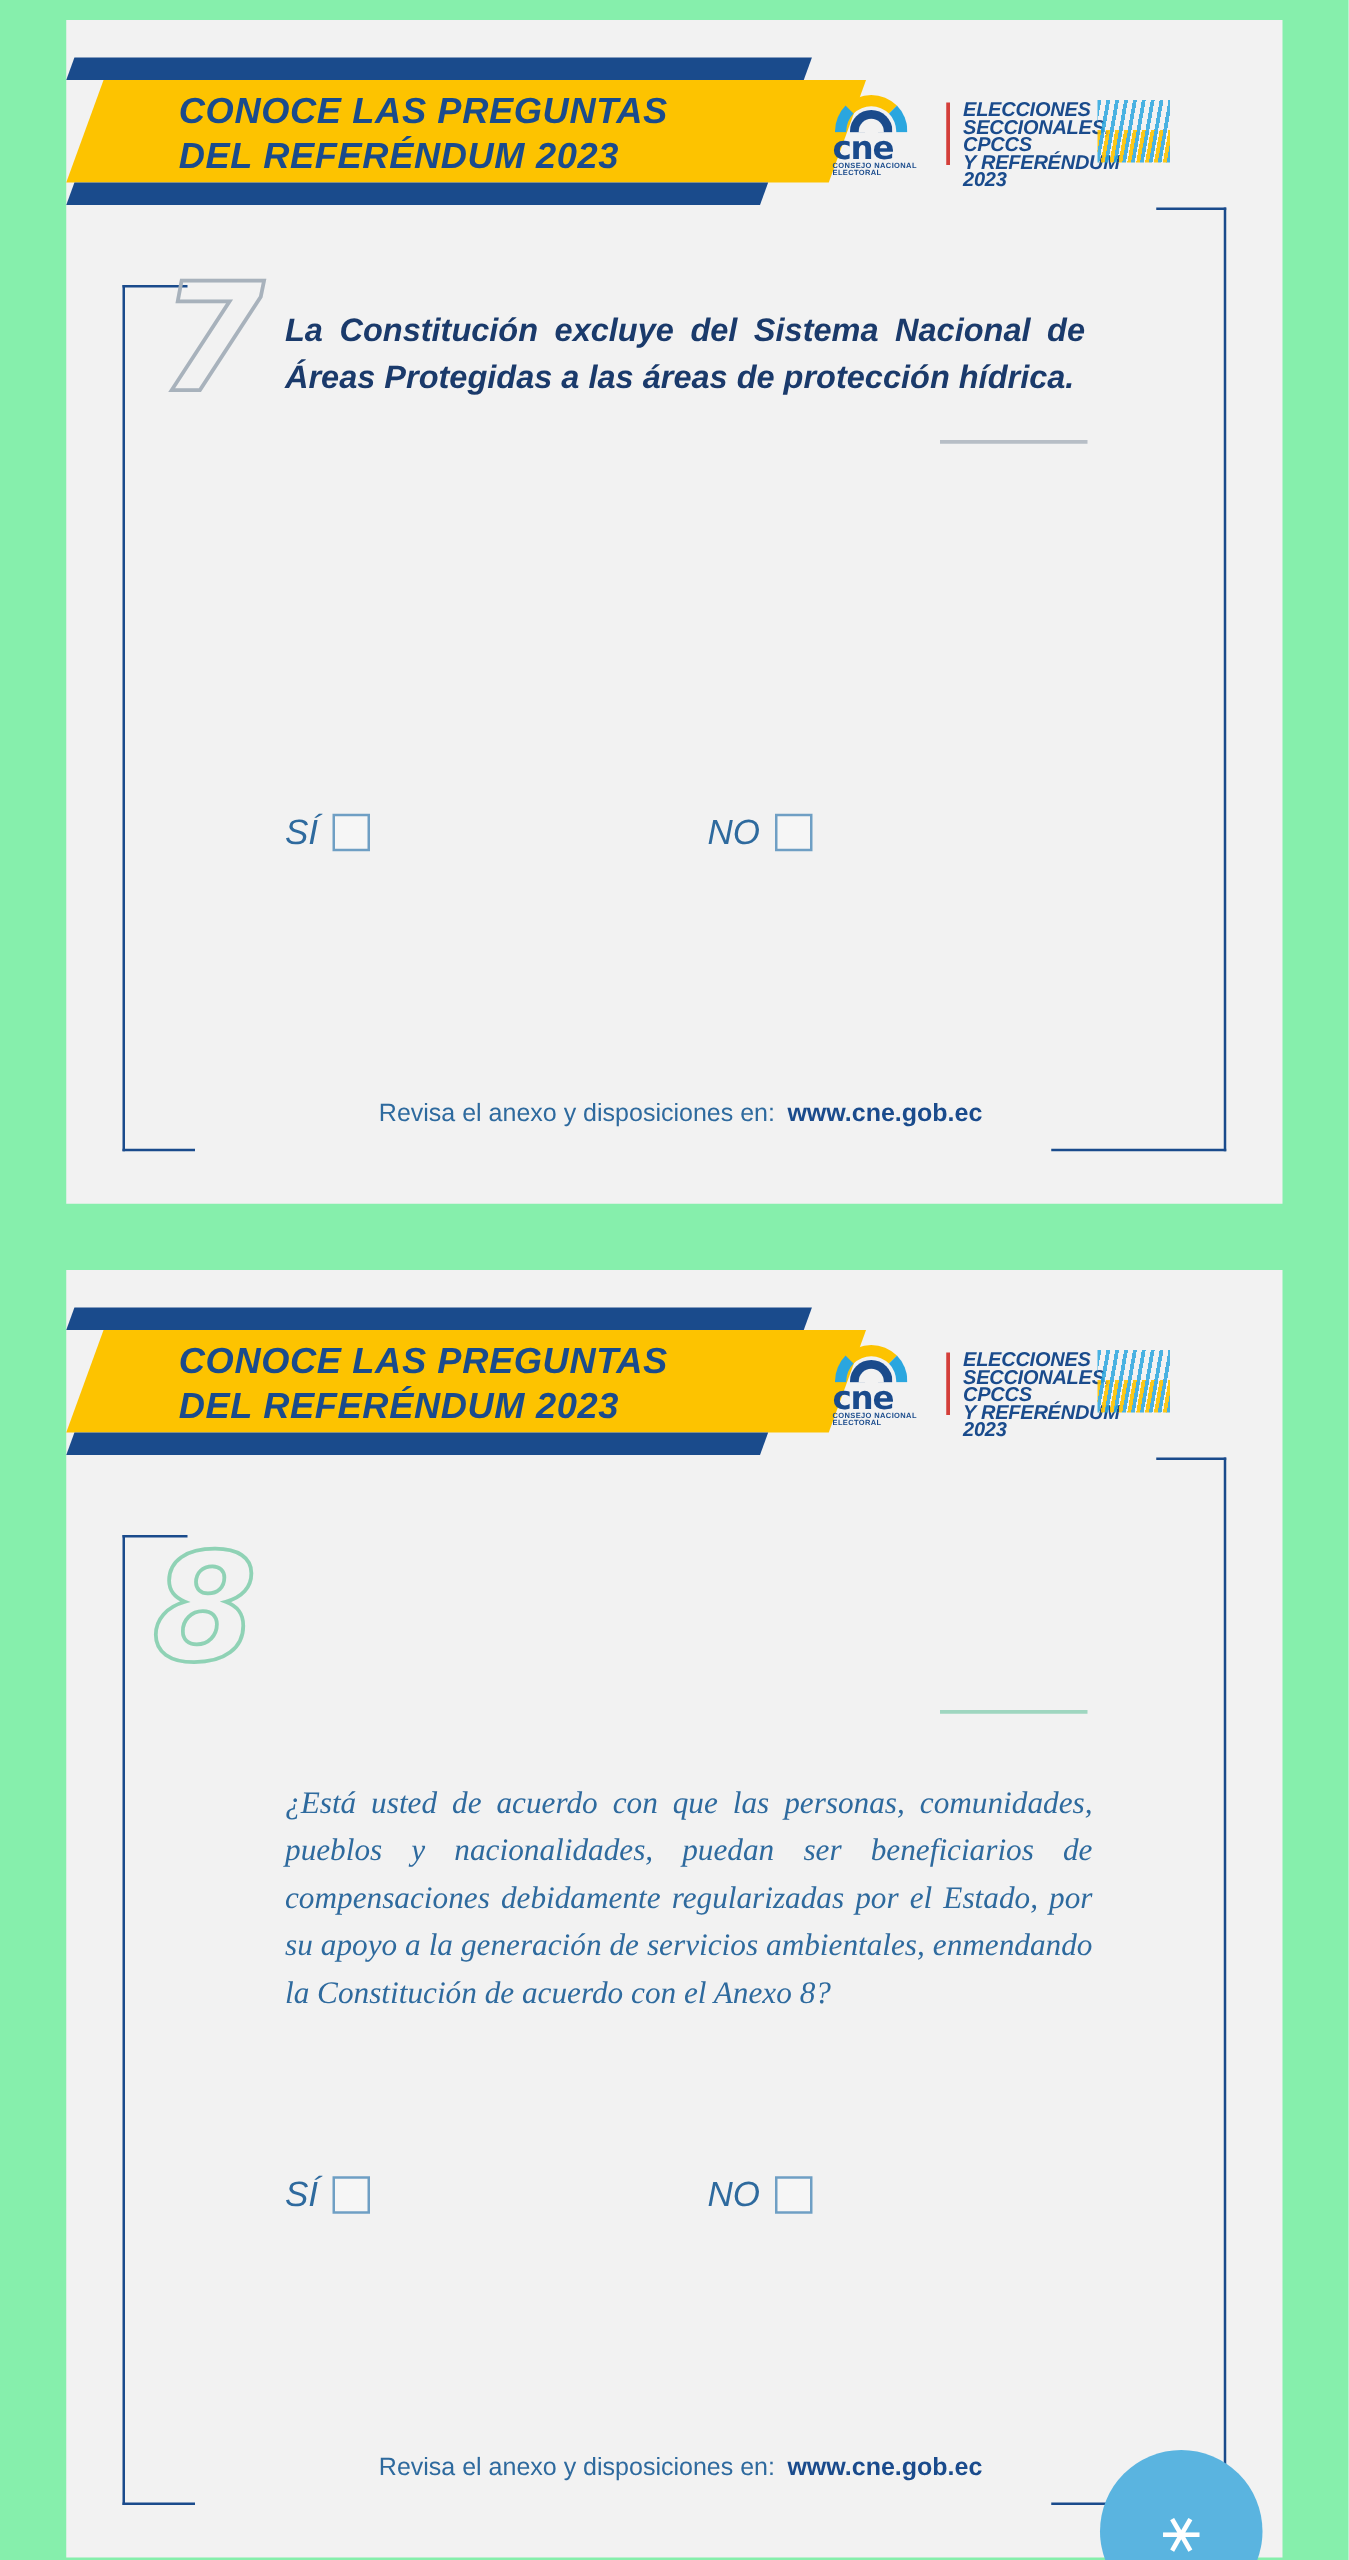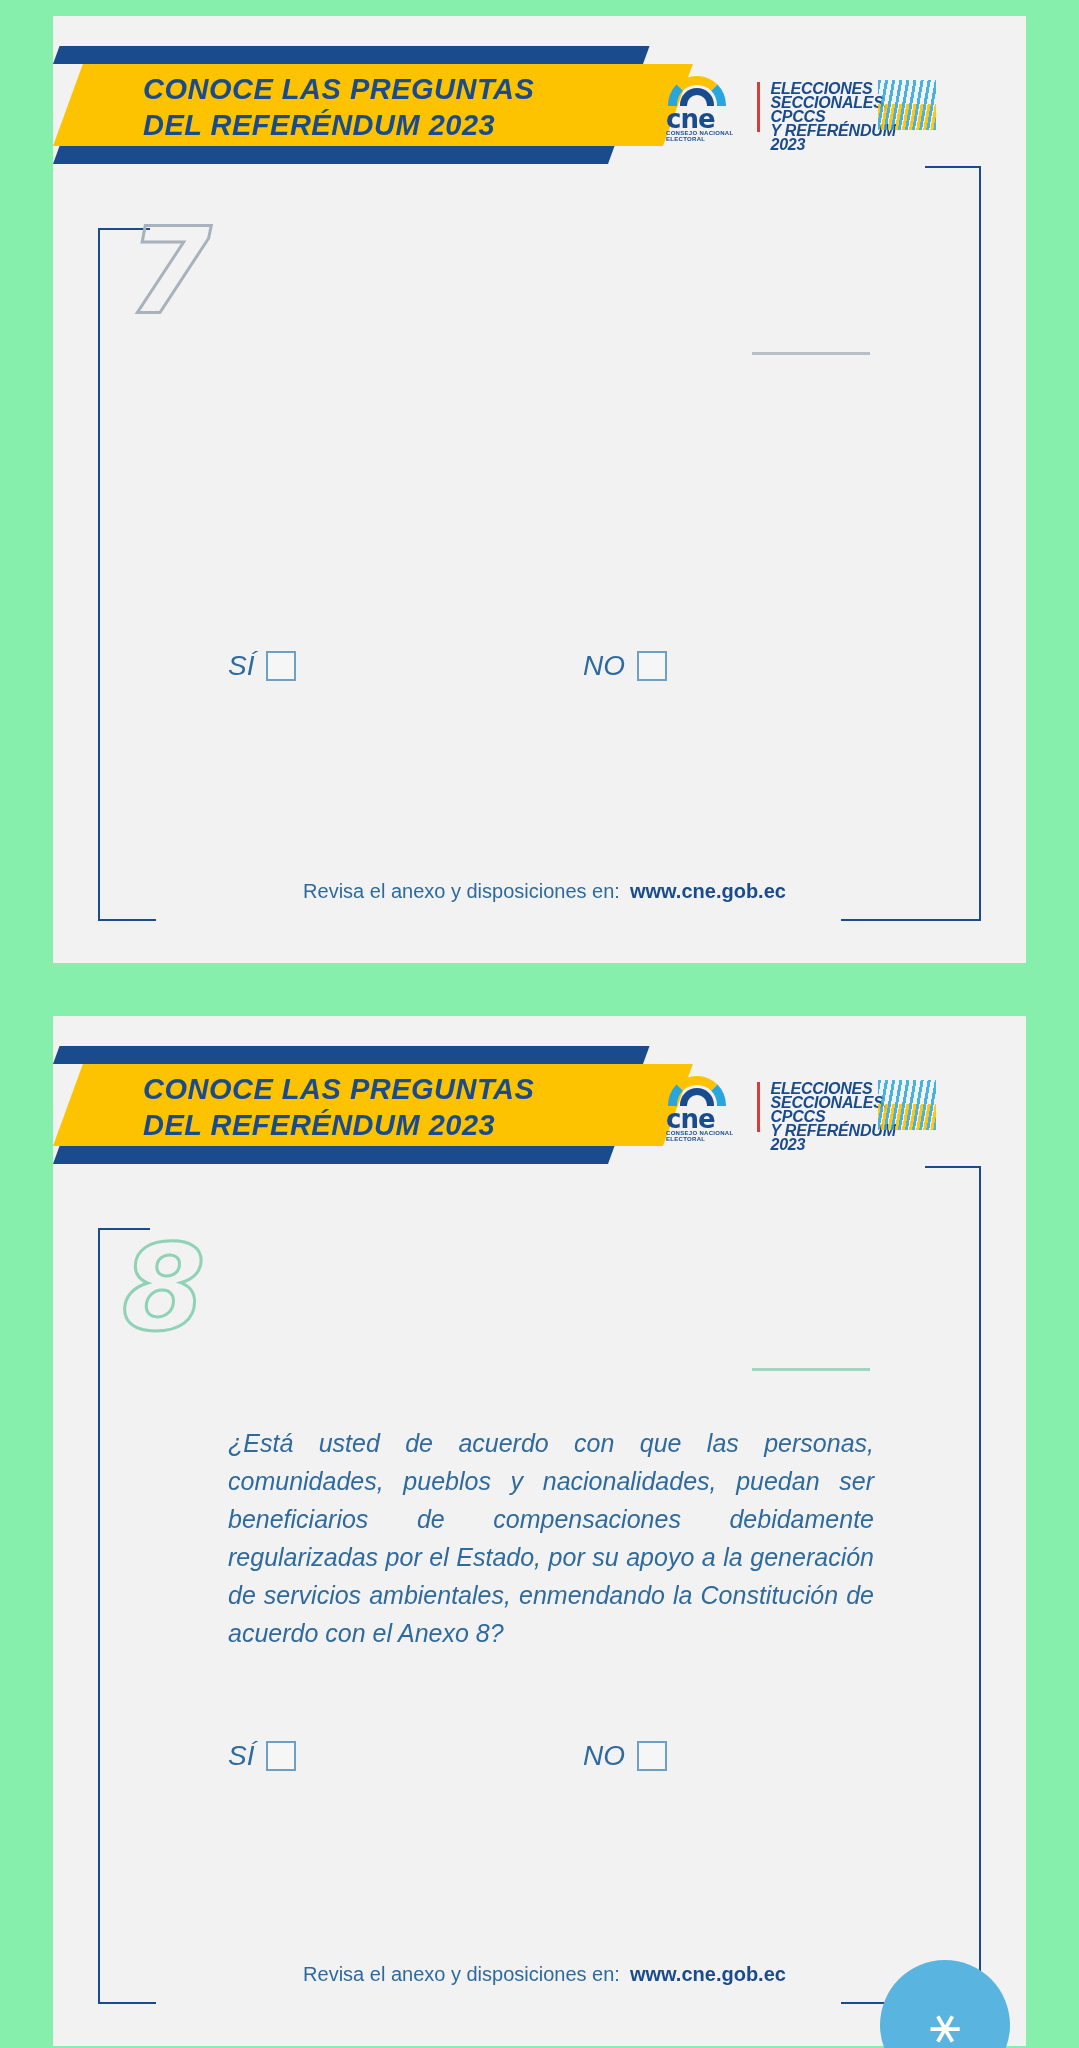--- a/index.html
+++ b/index.html
@@ -242,41 +242,41 @@
     position: absolute;
     left: 228px;
     width: 646px;
     font-size: 25px;
     line-height: 38px;
     font-style: italic;
     color: #2e6a9e;
     text-align: justify;
   }
   #qtext-1 { top: 412px; }
-  #qtext-2 { top: 1424px; }
+  #qtext-2 { top: 1424px; font-family: Liberation Serif, serif; }
 
   .opts {
     position: absolute;
     left: 228px;
     width: 480px;
     height: 40px;
   }
   #opts-1 { top: 650px; }
   #opts-2 { top: 1740px; }
   .opt {
     position: absolute;
     display: flex;
     align-items: center;
     gap: 12px;
     font-size: 28px;
     font-style: italic;
     color: #2e6a9e;
   }
   .opt-si { left: 0px; }
-  .opt-no { left: 355px; }
+  .opt-no { left: 338px; }
   .checkbox {
     width: 26px;
     height: 26px;
     border: 2px solid #6f9fc4;
     background: #f6f6f6;
     display: inline-block;
   }
 
   
   .footer {
@@ -349,20 +349,21 @@
       <div class="br-l"></div>
       <div class="br-lt"></div>
       <div class="br-lb"></div>
       <div class="br-r"></div>
       <div class="br-rt"></div>
       <div class="br-rb"></div>
     </div>
   </div>
 
   <div class="qnum" id="qnum-1">7</div>
+  <div class="stmt" id="stmt-1">La Constitución excluye del Sistema Nacional de Áreas Protegidas a las áreas de protección hídrica.</div>
   <div class="divider" id="div-1"></div>
   <div class="opts" id="opts-1">
     <div class="opt opt-si">
       <span>SÍ</span>
       <span class="checkbox"></span>
     </div>
     <div class="opt opt-no">
       <span>NO</span>
       <span class="checkbox"></span>
     </div>

